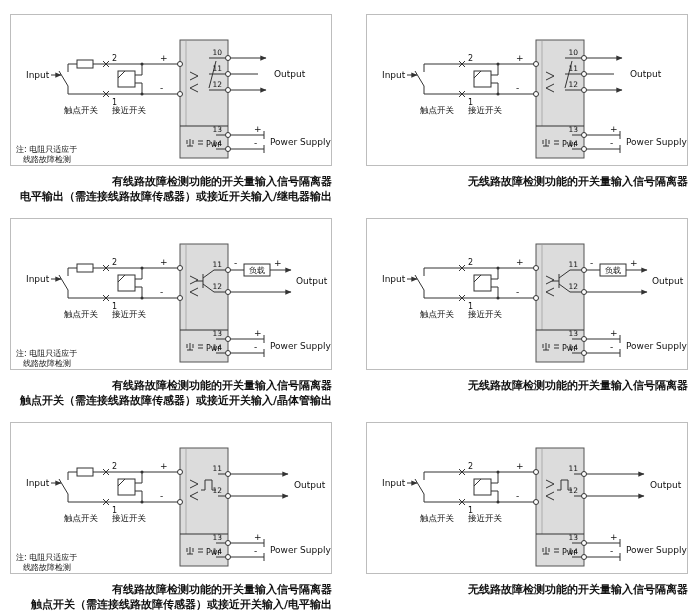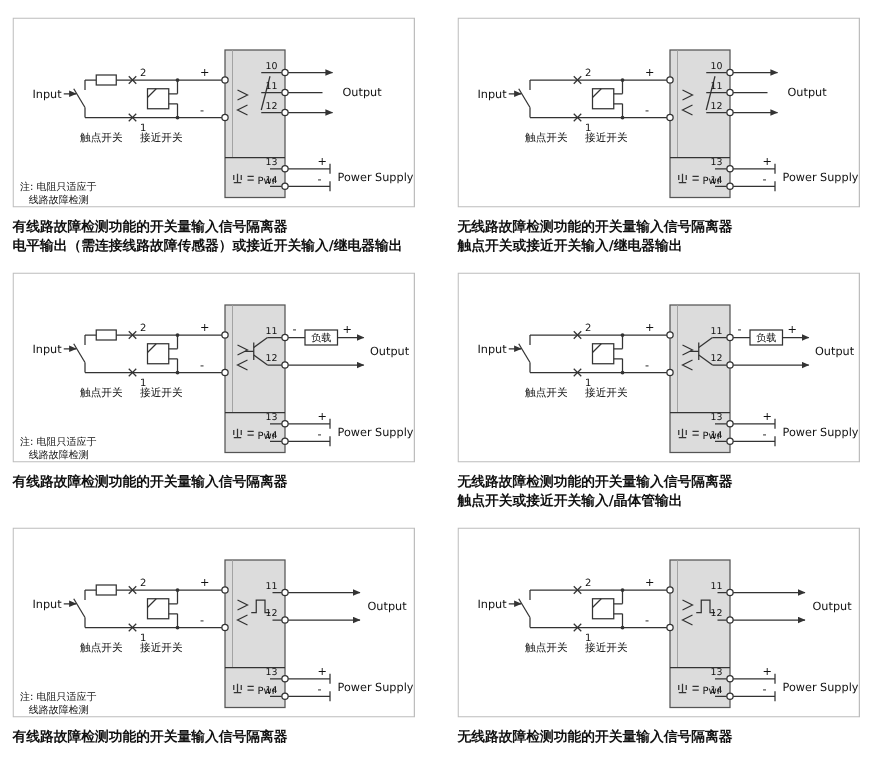--- a/index.html
+++ b/index.html
@@ -1,19 +1,19 @@
 <!DOCTYPE html>
 <html><head>
 <meta charset="utf-8">
 <style>
   html,body{margin:0;padding:0;background:#ffffff;}
   body{width:698px;height:615px;font-family:"DejaVu Sans",sans-serif;color:#111;}
   .grid{display:grid;grid-template-columns:322px 322px;column-gap:34px;row-gap:14px;padding:14px 10px 0 10px;}
   figure.cell{margin:0;}
-  .caption{text-align:left;font-size:11px;line-height:15px;font-weight:600;color:#111;margin-top:8px;}
+  .caption{text-align:right;font-size:11px;line-height:15px;font-weight:600;color:#111;margin-top:8px;}
   svg.diag{display:block;}
   .frame{fill:none;stroke:#bdbdbd;stroke-width:1;}
   .wire{fill:none;stroke:#333;stroke-width:1;}
   .thin{fill:none;stroke:#9a9a9a;stroke-width:0.7;}
   .dev{fill:#dcdcdc;stroke:#555;stroke-width:1;}
   .res{fill:#ffffff;stroke:#333;stroke-width:1;}
   .term{fill:#ffffff;stroke:#333;stroke-width:1;}
   .dot{fill:#333;}
   svg text{fill:#111;}
   .t9{font-size:9px;}
@@ -209,21 +209,20 @@
         <line class="wire" x1="220.5" y1="135" x2="254" y2="135"></line>
         <line class="wire" x1="254" y1="117" x2="254" y2="125"></line>
         <line class="wire" x1="254" y1="131" x2="254" y2="139"></line>
         <text class="t9" x="244" y="118">+</text>
         <text class="t9" x="244" y="132">-</text>
         <text class="t9" x="260" y="131">Power Supply</text>
       </g>
     </svg>
     <figcaption class="caption">
       <div>无线路故障检测功能的开关量输入信号隔离器</div>
-      <div>触点开关或接近开关输入/继电器输出</div>
     </figcaption>
   </figure>
 
   <figure class="cell">
     <svg class="diag" viewBox="0 0 322 152" width="322" height="152">
       <rect class="frame" x="0.5" y="0.5" width="321" height="151"></rect>
       <g>
         <text class="t9" x="16" y="64">Input</text>
         <line class="wire" x1="41" y1="61" x2="51" y2="61" marker-end="url(#arr)"></line>
       </g>
@@ -311,20 +310,21 @@
         <text class="t9" x="244" y="132">-</text>
         <text class="t9" x="260" y="131">Power Supply</text>
       </g>
       <g>
         <text class="t8" x="6" y="138">注: 电阻只适应于</text>
         <text class="t8" x="13" y="148">线路故障检测</text>
       </g>
     </svg>
     <figcaption class="caption">
       <div>有线路故障检测功能的开关量输入信号隔离器</div>
+      <div>触点开关（需连接线路故障传感器）或接近开关输入/晶体管输出</div>
     </figcaption>
   </figure>
 
   <figure class="cell">
     <svg class="diag" viewBox="0 0 322 152" width="322" height="152">
       <rect class="frame" x="0.5" y="0.5" width="321" height="151"></rect>
       <g>
         <text class="t9" x="16" y="64">Input</text>
         <line class="wire" x1="41" y1="61" x2="51" y2="61" marker-end="url(#arr)"></line>
       </g>
@@ -406,21 +406,20 @@
         <line class="wire" x1="220.5" y1="135" x2="254" y2="135"></line>
         <line class="wire" x1="254" y1="117" x2="254" y2="125"></line>
         <line class="wire" x1="254" y1="131" x2="254" y2="139"></line>
         <text class="t9" x="244" y="118">+</text>
         <text class="t9" x="244" y="132">-</text>
         <text class="t9" x="260" y="131">Power Supply</text>
       </g>
     </svg>
     <figcaption class="caption">
       <div>无线路故障检测功能的开关量输入信号隔离器</div>
-      <div>触点开关或接近开关输入/晶体管输出</div>
     </figcaption>
   </figure>
 
   <figure class="cell">
     <svg class="diag" viewBox="0 0 322 152" width="322" height="152">
       <rect class="frame" x="0.5" y="0.5" width="321" height="151"></rect>
       <g>
         <text class="t9" x="16" y="64">Input</text>
         <line class="wire" x1="41" y1="61" x2="51" y2="61" marker-end="url(#arr)"></line>
       </g>
@@ -498,20 +497,21 @@
         <text class="t9" x="244" y="132">-</text>
         <text class="t9" x="260" y="131">Power Supply</text>
       </g>
       <g>
         <text class="t8" x="6" y="138">注: 电阻只适应于</text>
         <text class="t8" x="13" y="148">线路故障检测</text>
       </g>
     </svg>
     <figcaption class="caption">
       <div>有线路故障检测功能的开关量输入信号隔离器</div>
+      <div>触点开关（需连接线路故障传感器）或接近开关输入/电平输出</div>
     </figcaption>
   </figure>
 
   <figure class="cell">
     <svg class="diag" viewBox="0 0 322 152" width="322" height="152">
       <rect class="frame" x="0.5" y="0.5" width="321" height="151"></rect>
       <g>
         <text class="t9" x="16" y="64">Input</text>
         <line class="wire" x1="41" y1="61" x2="51" y2="61" marker-end="url(#arr)"></line>
       </g>

